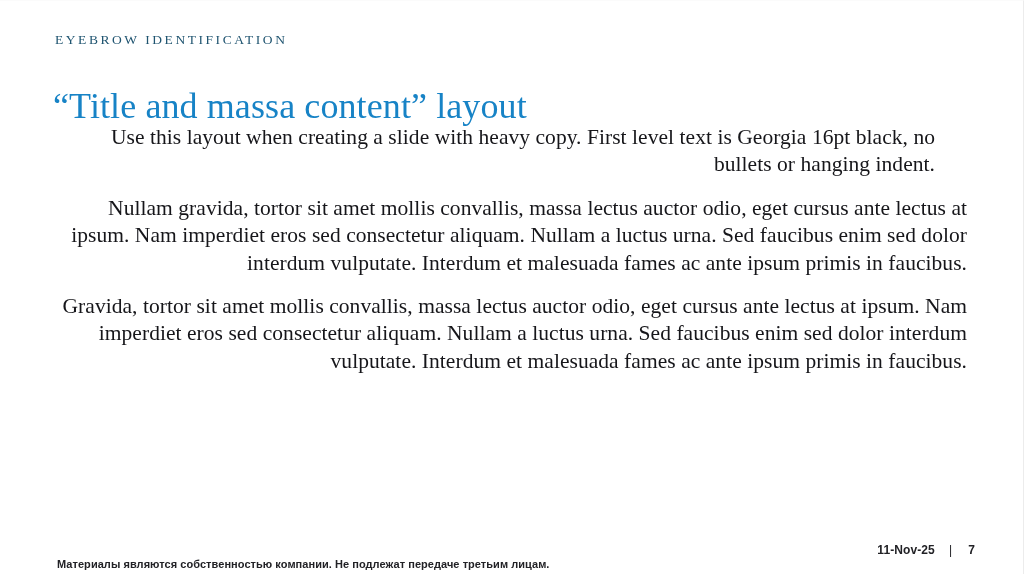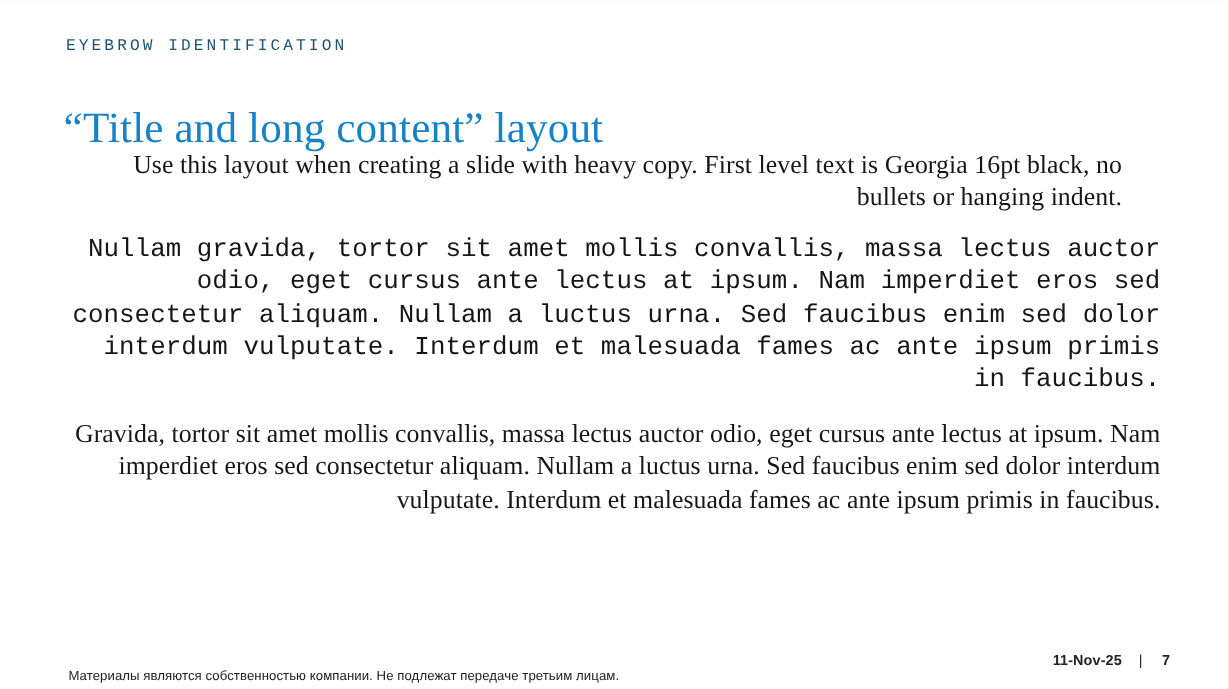--- a/index.html
+++ b/index.html
@@ -23,21 +23,21 @@
     box-sizing: border-box;
     border-right: 1px solid #ececec;
     border-top: 1px solid #fbfbfb;
   }
 
   
   .eyebrow {
     position: absolute;
     left: 55px;
     top: 31px;
-    font-family: Liberation Mono, monospace;
+    font-family: Liberation Serif, serif;
     font-size: 13.5px;
     font-weight: 400;
     letter-spacing: 2.55px;
     color: #1f5470;
     text-transform: uppercase;
     white-space: nowrap;
   }
 
   
   .title {
@@ -64,31 +64,31 @@
     font-family: "Liberation Serif", "DejaVu Serif", serif;
     font-size: 21.5px;
     line-height: 27.4px;
     color: #16161a;
     margin: 0 0 16px 0;
     text-align: right;
     letter-spacing: 0.05px;
   }
   .para:last-child { margin-bottom: 10px; }
   .para.p1 { width: 880px; }
-  .para.p2 { width: 912px; font-family: Liberation Mono, monospace; }
+  .para.p2 { width: 912px; }
   .para.p3 { width: 912px; }
 
   
   .footer-left {
     position: absolute;
     left: 57px;
     top: 557px;
     font-family: "Liberation Sans", "DejaVu Sans", sans-serif;
     font-size: 11px;
-    font-weight: 400;
+    font-weight: 700;
     color: #222226;
     letter-spacing: 0.05px;
     white-space: nowrap;
   }
   .footer-right {
     position: absolute;
     right: 48px;
     top: 542px;
     display: flex;
     align-items: center;
@@ -106,21 +106,21 @@
   }
   .footer-page { min-width: 9px; text-align: right; }
 </style>
 </head>
 <body>
 
 <div class="slide">
 
   <div class="eyebrow">Eyebrow identification</div>
 
-  <h1 class="title">“Title and long content” layout</h1>
+  <h1 class="title">“Title and massa content” layout</h1>
 
   <div class="body-block">
     <p class="para p1">Use this layout when creating a slide with heavy copy. First level text is Georgia 16pt black, no bullets or hanging indent.</p>
     <p class="para p2">Nullam gravida, tortor sit amet mollis convallis, massa lectus auctor odio, eget cursus ante lectus at ipsum. Nam imperdiet eros sed consectetur aliquam. Nullam a luctus urna. Sed faucibus enim sed dolor interdum vulputate. Interdum et malesuada fames ac ante ipsum primis in faucibus.</p>
     <p class="para p3">Gravida, tortor sit amet mollis convallis, massa lectus auctor odio, eget cursus ante lectus at ipsum. Nam imperdiet eros sed consectetur aliquam. Nullam a luctus urna. Sed faucibus enim sed dolor interdum vulputate. Interdum et malesuada fames ac ante ipsum primis in faucibus.</p>
   </div>
 
   <div class="footer-left">Материалы являются собственностью компании. Не подлежат передаче третьим лицам.</div>
 
   <div class="footer-right">

